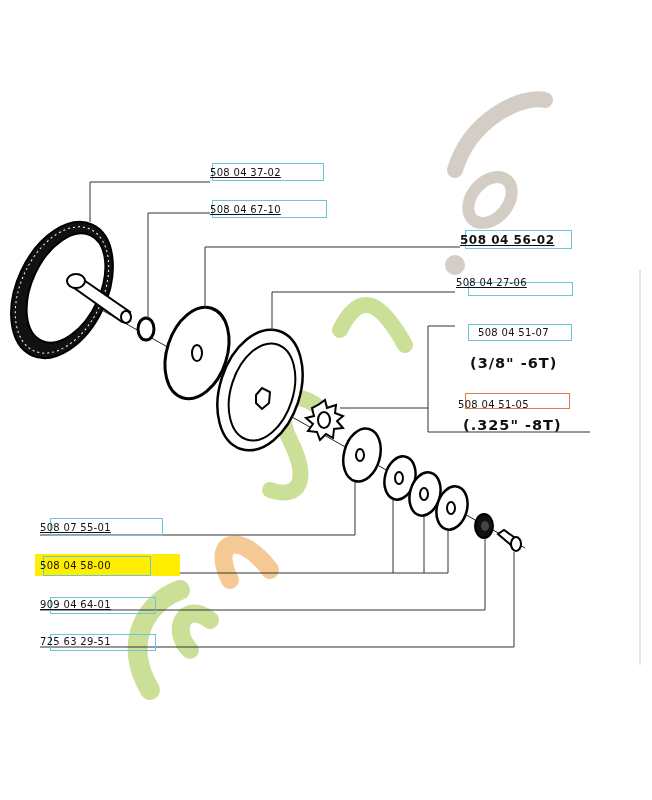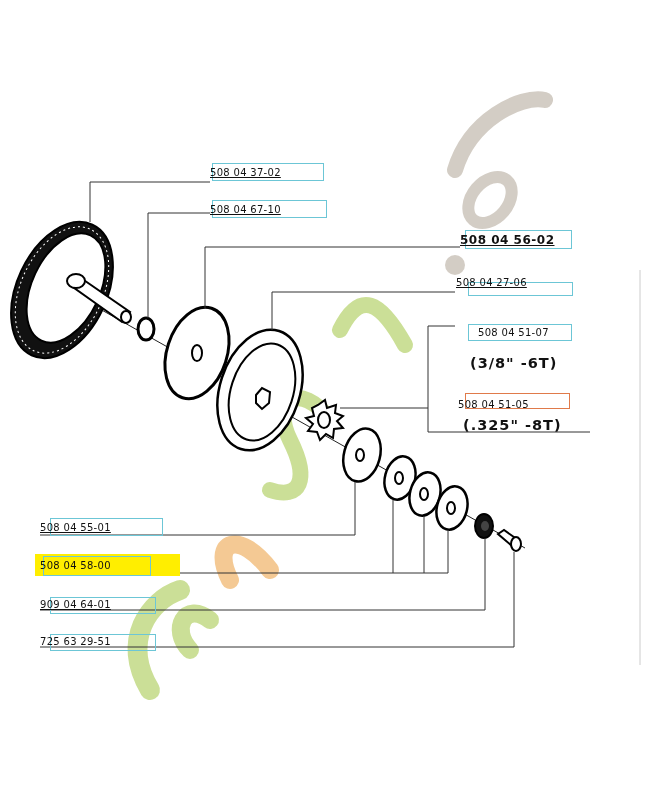--- a/index.html
+++ b/index.html
@@ -110,16 +110,16 @@
 <div class="box" style="left:50px;top:634px;width:106px;height:17px;"></div>
 
 <div class="lbl" style="left:210px;top:164px;text-decoration:underline;">508 04 37-02</div>
 <div class="lbl" style="left:210px;top:201px;text-decoration:underline;">508 04 67-10</div>
 <div class="lbl bold" style="left:460px;top:231px;text-decoration:underline;">508 04 56-02</div>
 <div class="lbl" style="left:456px;top:274px;text-decoration:underline;">508 04 27-06</div>
 <div class="lbl" style="left:478px;top:324px;">508 04 51-07</div>
 <div class="lbl spec" style="left:470px;top:354px;">(3/8" -6T)</div>
 <div class="lbl" style="left:458px;top:385px;margin-top:11px;">508 04 51-05</div>
 <div class="lbl spec" style="left:463px;top:416px;">(.325" -8T)</div>
-<div class="lbl" style="left:40px;top:519px;text-decoration:underline;">508 04 55-01</div>
+<div class="lbl" style="left:40px;top:519px;text-decoration:underline;">508 07 55-01</div>
 <div class="lbl" style="left:40px;top:557px;text-align:center;">508 04 58-00</div>
 <div class="lbl" style="left:40px;top:596px;text-decoration:underline;">909 04 64-01</div>
 <div class="lbl" style="left:40px;top:633px;">725 63 29-51</div>
 
 </body></html>

